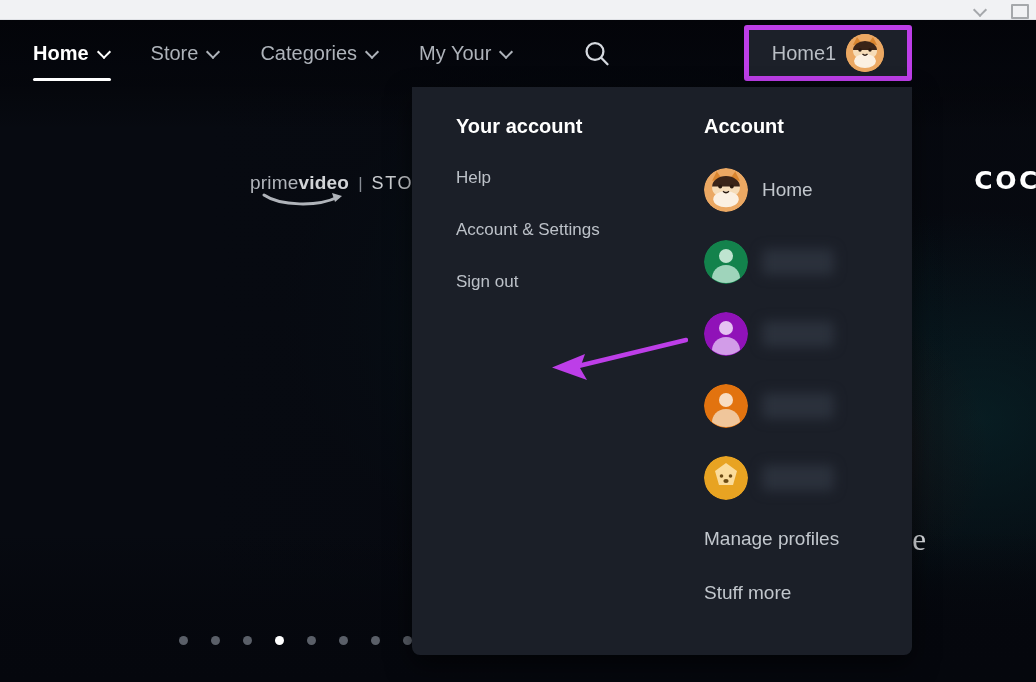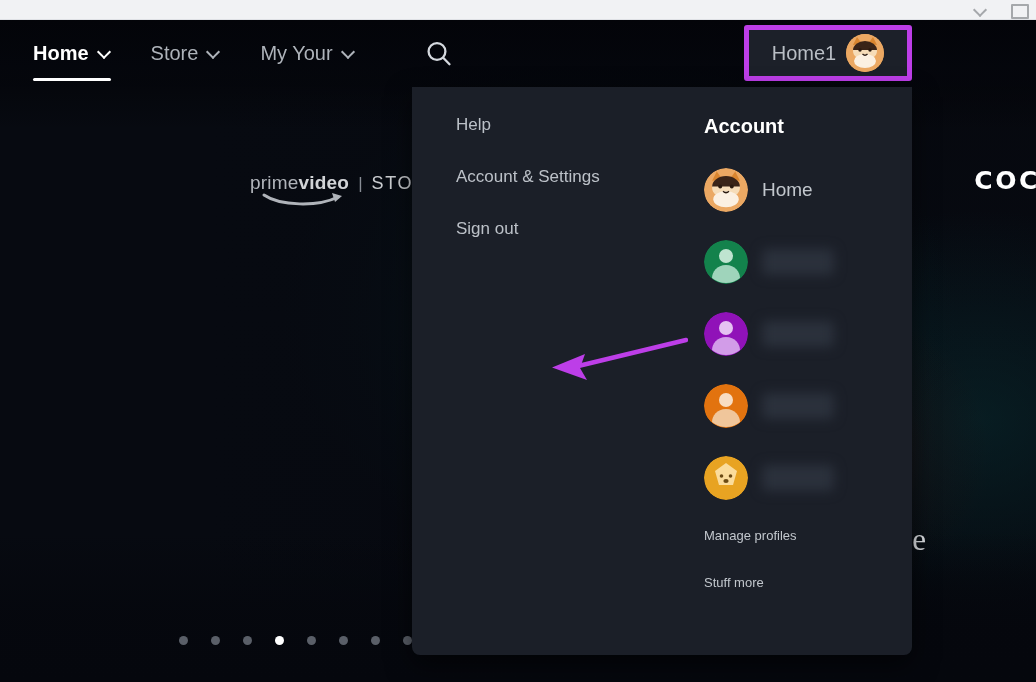--- a/index.html
+++ b/index.html
@@ -310,21 +310,21 @@
     color: transparent;
     background: #2b313c;
     border-radius: 4px;
     width: 72px;
     height: 26px;
     filter: blur(6px);
   }
   .dd-profiles-actions { margin-top: 14px; }
   .dd-action {
     display: block;
-    font-size: 13px;
+    font-size: 19px;
     color: #c2c7cd;
     margin-bottom: 32px;
     cursor: pointer;
     white-space: nowrap;
   }
 
   
   .annot-arrow {
     position: absolute;
     left: 540px; top: 336px;
@@ -392,20 +392,24 @@
         <span class="nav-label">Home</span>
         <span class="nav-caret"></span>
         <span class="nav-underline"></span>
       </div>
 
       <div class="nav-item">
         <span class="nav-label">Store</span>
         <span class="nav-caret"></span>
       </div>
 
+      <div class="nav-item">
+        <span class="nav-label">Categories</span>
+        <span class="nav-caret"></span>
+      </div>
 
       <div class="nav-item">
         <span class="nav-label">My Your</span>
         <span class="nav-caret"></span>
       </div>
 
       <div class="nav-search">
         <svg width="30" height="30" viewBox="0 0 30 30">
           <circle cx="13" cy="12.5" r="8.4" stroke="#d5d9df" stroke-width="2.3" fill="none"></circle>
           <line x1="19.2" y1="18.8" x2="25.5" y2="25.2" stroke="#d5d9df" stroke-width="2.3" stroke-linecap="round"></line>
@@ -430,20 +434,21 @@
           <circle cx="24" cy="16" r="1.7" fill="#2a1a10"></circle>
           <path d="M16.5,20 q2.5,2.5 5,0" stroke="#2a1a10" stroke-width="1.3" fill="none"></path>
         </svg>
       </span>
     </div>
   </div>
 
   <div class="dropdown">
 
     <div class="dd-col dd-col-left">
+      <div class="dd-heading">Your account</div>
       <a class="dd-link">Help</a>
       <a class="dd-link">Account &amp; Settings</a>
       <a class="dd-link">Sign out</a>
     </div>
 
     <div class="dd-col dd-col-right">
       <div class="dd-heading">Account</div>
 
       <div class="profile-row">
         <span class="avatar av-44">

